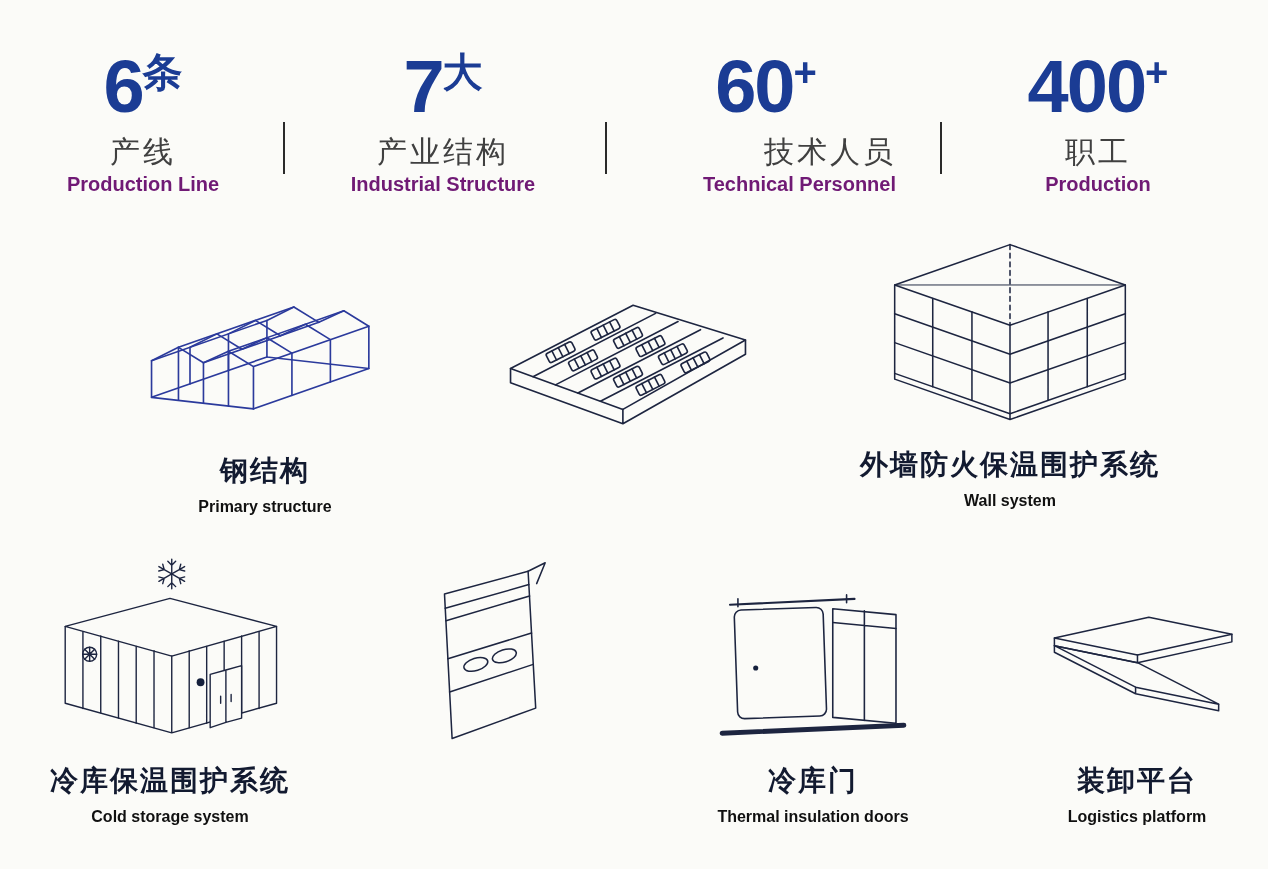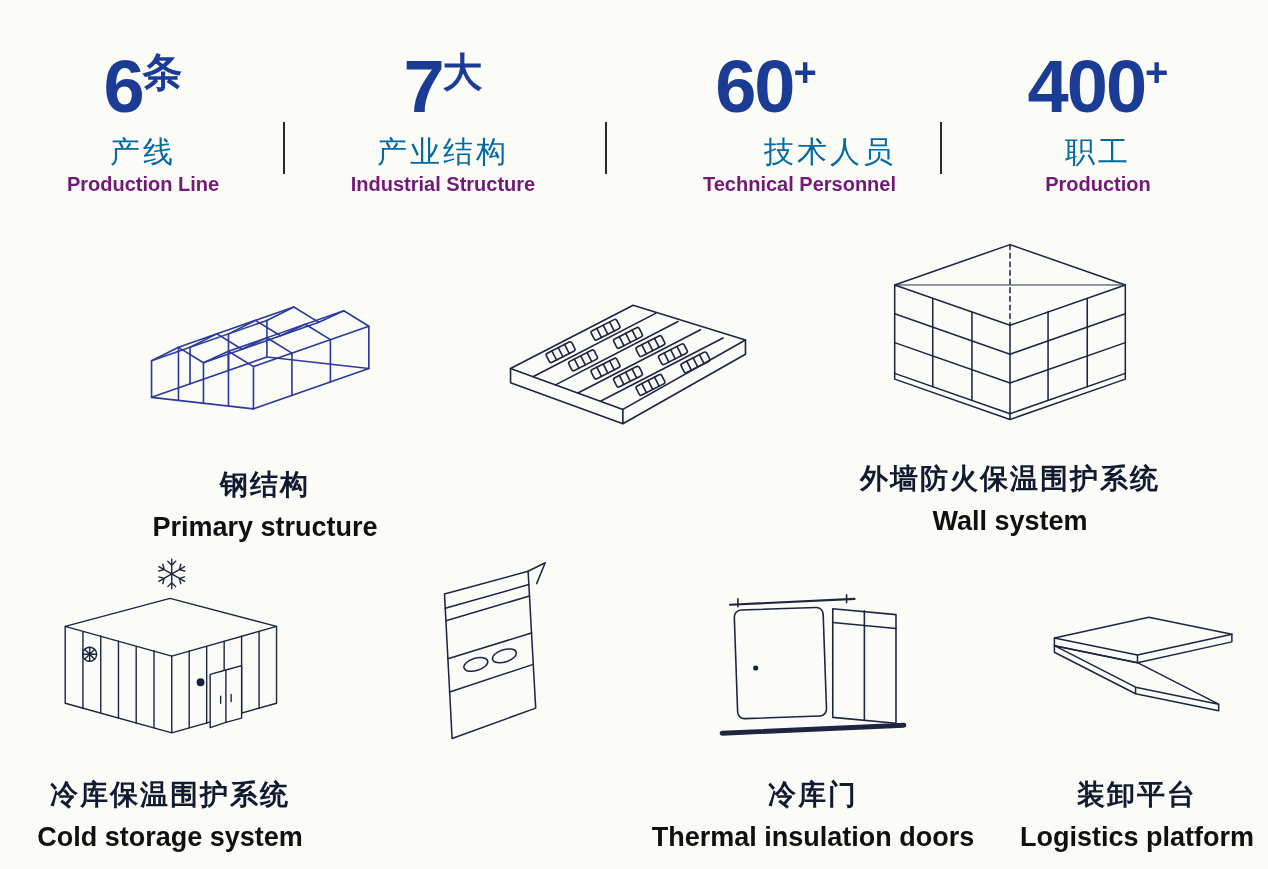--- a/index.html
+++ b/index.html
@@ -9,32 +9,32 @@
 
   
   .stat { position:absolute; width:260px; text-align:center; }
   .stat-1 { left:13px;  top:50px; }
   .stat-2 { left:313px; top:50px; }
   .stat-3 { left:636px; top:50px;text-align:right; }
   .stat-4 { left:968px; top:50px; }
   .num-row { display:flex; justify-content:center; align-items:flex-start; line-height:1; color:#1b3c94; font-weight:700; }
   .num  { font-size:74px; letter-spacing:-2px; }
   .unit { font-size:40px; margin-top:2px; font-weight:700; }
-  .stat .zh { font-size:30px; color:#0369a1; margin-top:8px; font-weight:500; letter-spacing:3px; }
+  .stat .zh { font-size:30px; color:#404040; margin-top:8px; font-weight:500; letter-spacing:3px; }
   .stat .en { font-size:20px; color:#701a75; font-weight:700; letter-spacing:0px; }
   .vdiv { position:absolute; width:2px; height:52px; background:#2a2a2a; top:122px; }
   .vdiv-1 { left:283px; } .vdiv-2 { left:605px; } .vdiv-3 { left:940px; }
 
   
   .product { position:absolute; text-align:center; }
   .icon-box { display:flex; align-items:flex-end; justify-content:center; }
   .row1 .icon-box { height:190px; }
   .row2 .icon-box { height:196px; }
-  .pzh { font-size:28px; font-weight:700; color:#121a30; margin-top:28px; letter-spacing:2px; }
-  .pen { font-size:27px; font-weight:600; color:#101010; margin-top:8px; }
+  .pzh { font-size:28px; font-weight:700; color:#121a30; margin-top:14px; letter-spacing:2px; }
+  .pen { font-size:16px; font-weight:600; color:#101010; margin-top:8px; }
 
   .p-steel { left:90px;  top:248px; width:350px; }
   .p-roof  { left:468px; top:248px; width:320px; }
   .p-wall  { left:820px; top:242px; width:380px; }
   .p-cold  { left:2px;   top:552px; width:336px; }
   .p-door  { left:352px; top:552px; width:280px; }
   .p-cdoor { left:648px; top:552px; width:330px; }
   .p-dock  { left:982px; top:552px; width:310px; }
   .p-dock .icon-box { padding-bottom:24px; }
 

